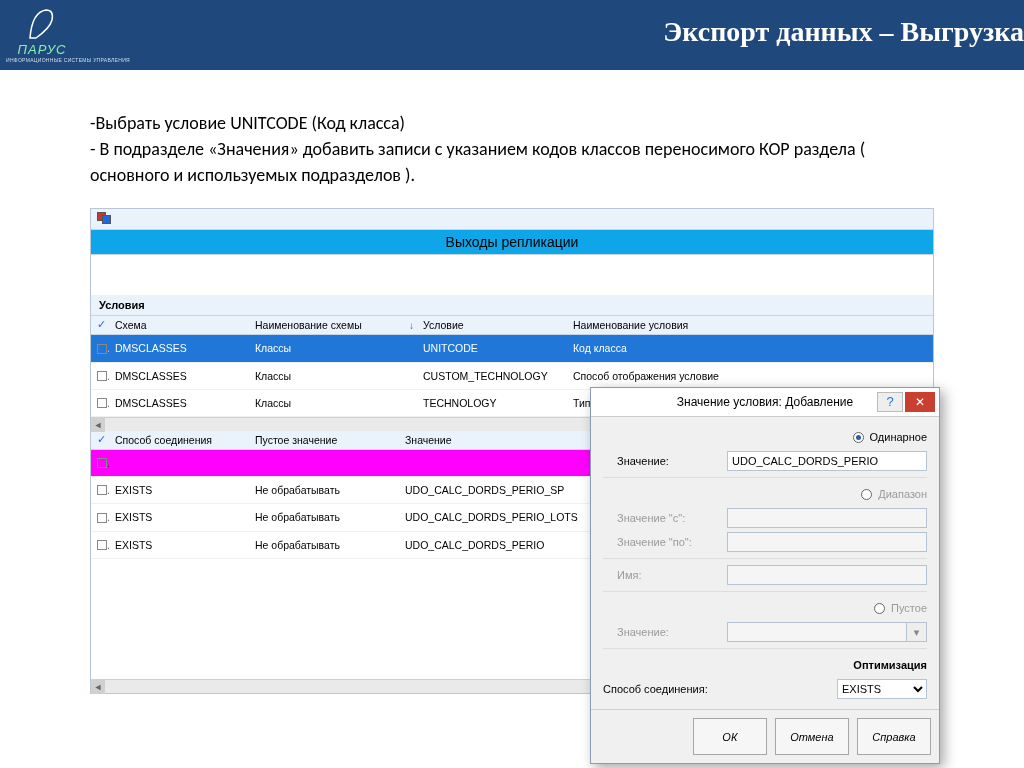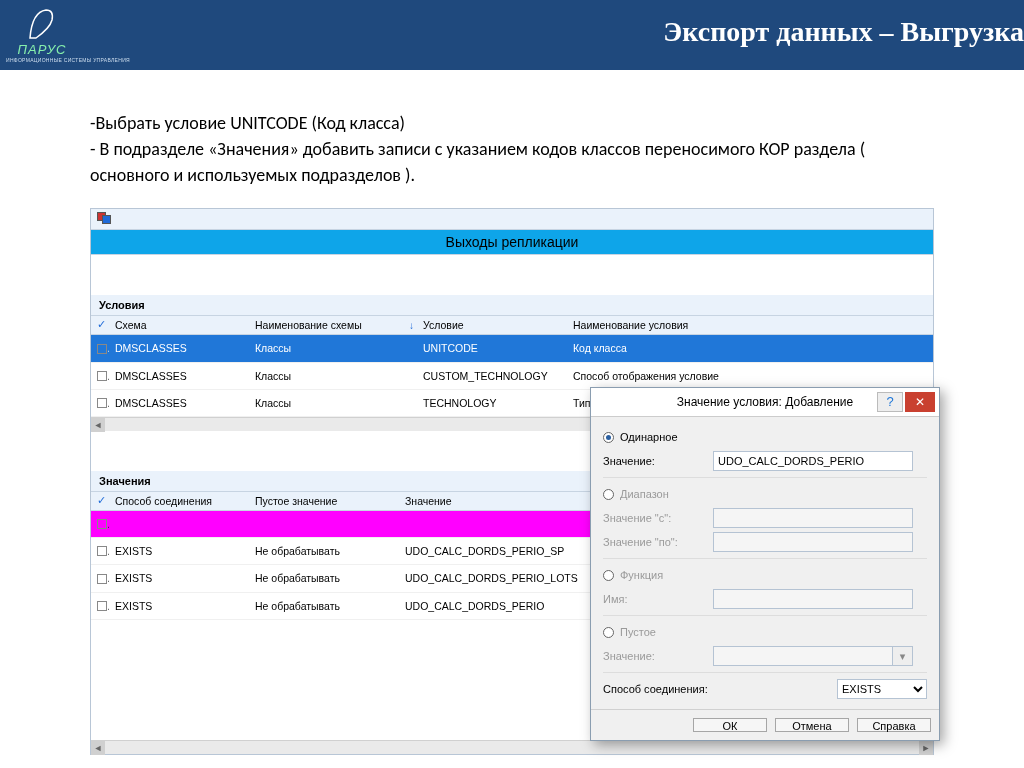--- a/index.html
+++ b/index.html
@@ -32,32 +32,32 @@
   .scroll-bar .thumb-left { position:absolute; left:0; top:0; width:14px; height:14px; background:#d0d0d0; text-align:center; font-size:9px; line-height:14px; color:#666;}
   .scroll-bar .thumb-right { position:absolute; right:0; top:0; width:14px; height:14px; background:#d0d0d0; text-align:center; font-size:9px; line-height:14px; color:#666;}
   .app-window .grid-body { min-height:auto; }
   .app-window .grid-body2 { min-height:130px; }
 
   .dialog { position:absolute; left:590px; top:387px; width:350px; background:#f0f0f0; border:1px solid #8a9db0; box-shadow:4px 4px 12px rgba(0,0,0,.35); font-size:11px; }
   .dlg-title { background:#fff; border-bottom:1px solid #ccc; padding:7px 0; position:relative; font-size:12px; text-align:center;}
   .dlg-title .help { position:absolute; right:36px; top:4px; width:26px; height:20px; text-align:center; background:#eee; border:1px solid #bbb; font-size:13px; line-height:18px; color:#2077d8; cursor:pointer;}
   .dlg-title .close { position:absolute; right:4px; top:4px; width:30px; height:20px; background:#c94030; color:#fff; text-align:center; font-size:12px; line-height:20px; cursor:pointer;}
   .dlg-body { padding:8px 12px; }
-  .row { display:flex; align-items:center; min-height:24px; }
+  .row { display:flex; align-items:center; min-height:24px;justify-content:flex-end; }
   .row .lbl { flex:0 0 110px; }
   .row.disabled .lbl, .row.disabled input, .row.disabled .radio-lbl { color:#9a9a9a; }
   .row input[type=text] { width:200px; height:20px; border:1px solid #b5c3d3; padding:1px 4px; font-size:11px; background:#fff;}
   .row.disabled input[type=text] { background:#f5f5f5; }
   .row select { width:90px; height:20px; border:1px solid #b5c3d3; font-size:11px; background:#fff;}
   .radio { display:inline-block; width:11px; height:11px; border:1px solid #666; border-radius:50%; margin-right:6px; position:relative; background:#fff;}
   .radio.checked:after { content:""; position:absolute; width:5px; height:5px; background:#2a5fa0; border-radius:50%; left:2px; top:2px;}
   .sep { height:1px; background:#ddd; margin:4px 0; }
   .bold { font-weight:bold; }
   .dlg-btns { background:#f0f0f0; border-top:1px solid #d0d0d0; padding:8px; text-align:right; }
-  .dlg-btns button { width:74px; height:14px; margin-left:5px; background:#f6f6f6; border:1px solid #a6a6a6; font-size:11px; cursor:pointer;}
+  .dlg-btns button { width:74px; height:37px; margin-left:5px; background:#f6f6f6; border:1px solid #a6a6a6; font-size:11px; cursor:pointer;font-style:italic;}
   .app-window { position:relative; }
   .grid-body2 { position:relative; }
   .selrow-end { position:relative; }
 </style>
 </head>
 <body>
 
 <div class="slide-hdr">
   <div class="logo">
     <svg width="36" height="36" viewBox="0 0 36 36">
@@ -125,21 +125,20 @@
         <td>TECHNOLOGY</td>
           <td>Тип класса</td>
       </tr>
     </tbody>
   </table>
   <div class="scroll-bar">
     <div class="thumb-left">◄</div>
     <div class="thumb-right">►</div>
   </div>
 
-  <div class="section-label">Значения</div>
   <table class="grid">
     <colgroup>
         <col class="chk-col">
         <col style="width:140px">
         <col style="width:150px">
         <col>
       </colgroup>
     <thead>
         <tr>
       <th><span class="checkmark">✓</span></th>
@@ -205,38 +204,37 @@
     <div class="row disabled">
         <span class="lbl">Значение "с":</span>
         <input type="text" style="">
       </div>
     <div class="row disabled">
         <span class="lbl">Значение "по":</span>
         <input type="text" style="">
       </div>
     <div class="sep"></div>
     <div class="row disabled">
-        <span class="radio"></span>
-        <span class="radio-lbl">Функция</span>
-      </div>
-    <div class="row disabled">
         <span class="lbl">Имя:</span>
         <input type="text" style="">
       </div>
     <div class="sep"></div>
     <div class="row disabled">
         <span class="radio"></span>
         <span class="radio-lbl">Пустое</span>
       </div>
     <div class="row disabled">
         <span class="lbl">Значение:</span>
         <input type="text" style="width: 180px;">
         <span style="width:20px;height:20px;border:1px solid #b5c3d3;border-left:none;background:#eee;text-align:center;line-height:18px;color:#888">▾</span>
       </div>
     <div class="sep"></div>
+    <div class="row">
+        <span class="bold">Оптимизация</span>
+      </div>
     <div class="row">
         <span class="lbl">Способ соединения:</span>
         <span style="flex:1"></span>
         <select><option>EXISTS</option></select>
       </div>
   </div>
   <div class="dlg-btns">
     <button>ОК</button>
     <button>Отмена</button>
     <button>Справка</button>

